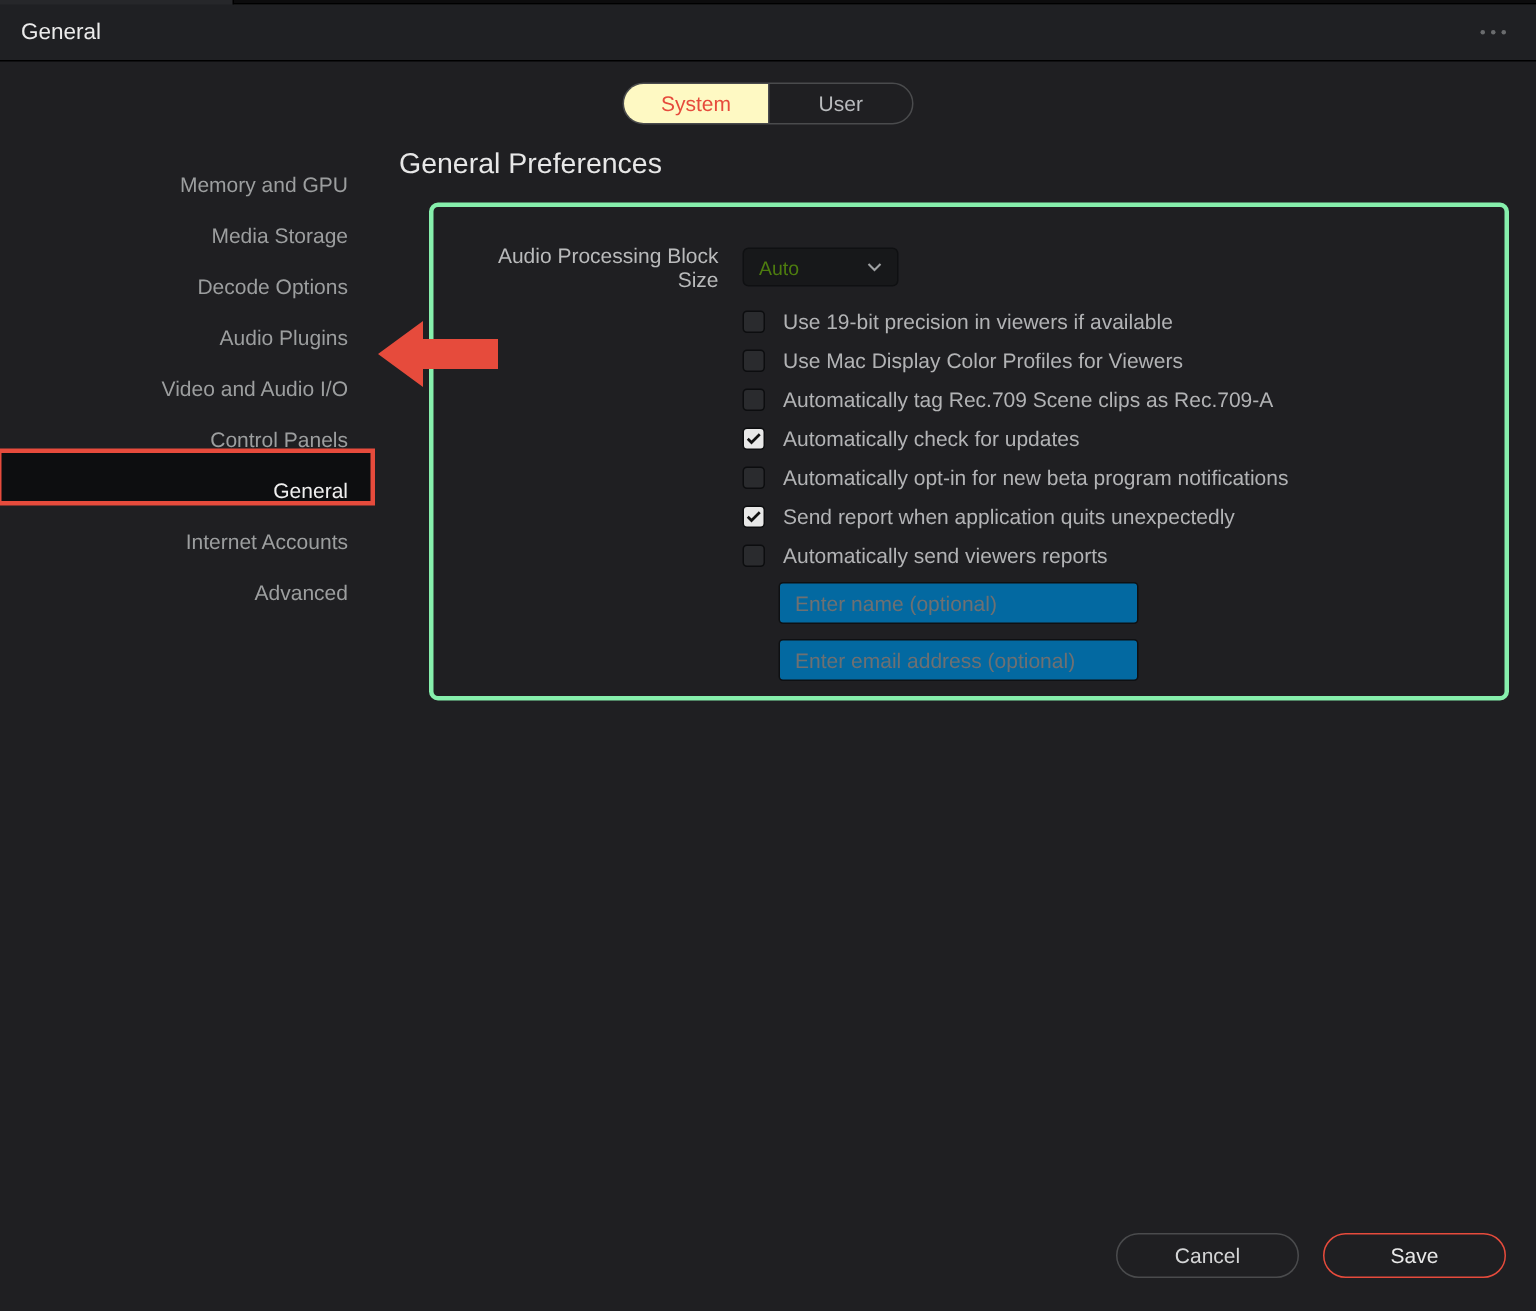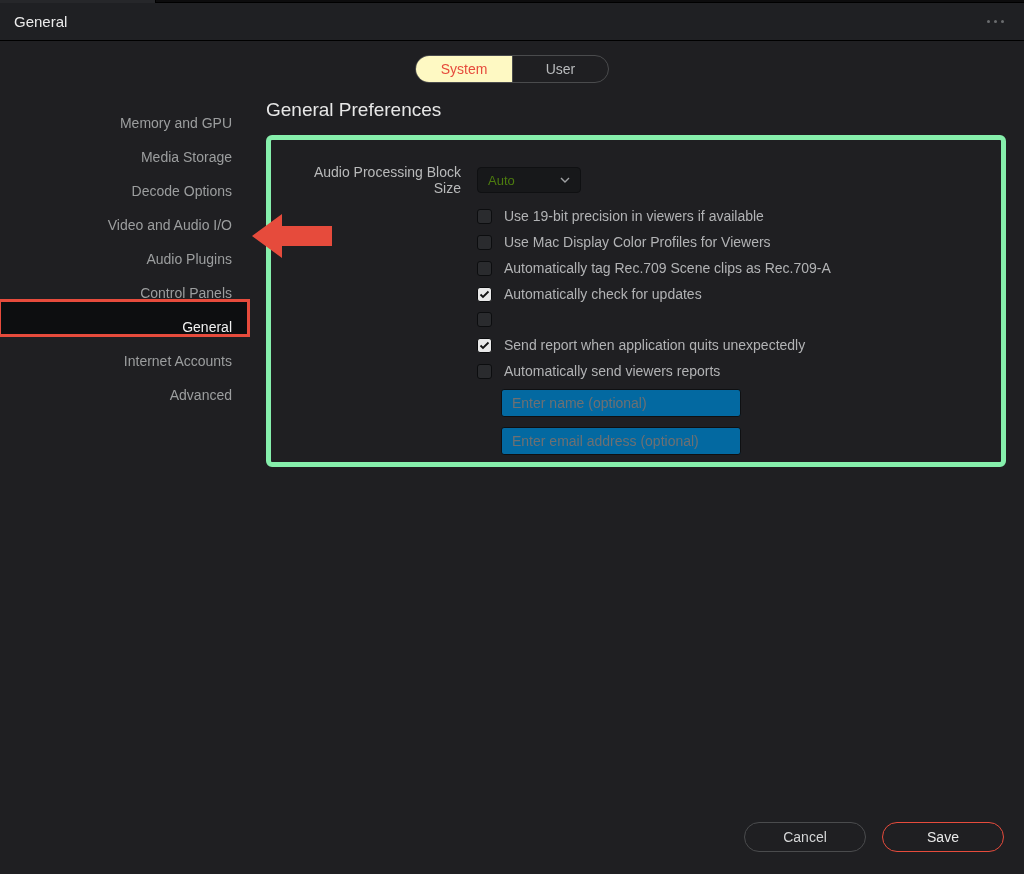--- a/index.html
+++ b/index.html
@@ -127,24 +127,25 @@
     padding: 4px 18px 0 18px;
     min-height: 0;
   }
   .panel-title {
     color: #e7e7e7;
     font-size: 19px;
     margin-bottom: 14px;
     margin-top: 2px;
   }
   .panel-box {
-    border: 5px solid #86efac;
+    border: 3px solid #86efac;
     border-radius: 6px;
     padding: 24px 24px 24px 24px;
     height: 332px;
+    margin-left: 20px;
   }
   .row {
     display: flex;
     align-items: center;
     margin-bottom: 12px;
   }
   .row .label {
     width: 182px;
     text-align: right;
     padding-right: 16px;
@@ -257,24 +258,24 @@
         <div class="side-item">
           <span>Memory and GPU</span>
         </div>
         <div class="side-item">
           <span>Media Storage</span>
         </div>
         <div class="side-item">
           <span>Decode Options</span>
         </div>
         <div class="side-item">
+          <span>Audio Plugins</span>
+        </div>
+        <div class="side-item">
           <span>Video and Audio I/O</span>
-        </div>
-        <div class="side-item">
-          <span>Audio Plugins</span>
         </div>
         <div class="side-item">
           <span>Control Panels</span>
         </div>
         <div class="side-item active">
           <span>General</span>
         </div>
         <div class="side-item">
           <span>Internet Accounts</span>
         </div>
@@ -316,20 +317,21 @@
             <div class="check-row">
               <div class="checkbox checked">
                 <svg viewBox="0 0 11 11">
                   <path d="M1.5 5.5 L4 8 L9.5 2.5" stroke="#111" stroke-width="1.8" fill="none"></path>
                 </svg>
               </div>
               <span>Automatically check for updates</span>
             </div>
             <div class="check-row">
               <div class="checkbox"></div>
+              <span>Automatically opt-in for new beta program notifications</span>
             </div>
             <div class="check-row">
               <div class="checkbox checked">
                 <svg viewBox="0 0 11 11">
                   <path d="M1.5 5.5 L4 8 L9.5 2.5" stroke="#111" stroke-width="1.8" fill="none"></path>
                 </svg>
               </div>
               <span>Send report when application quits unexpectedly</span>
             </div>
             <div class="check-row">

